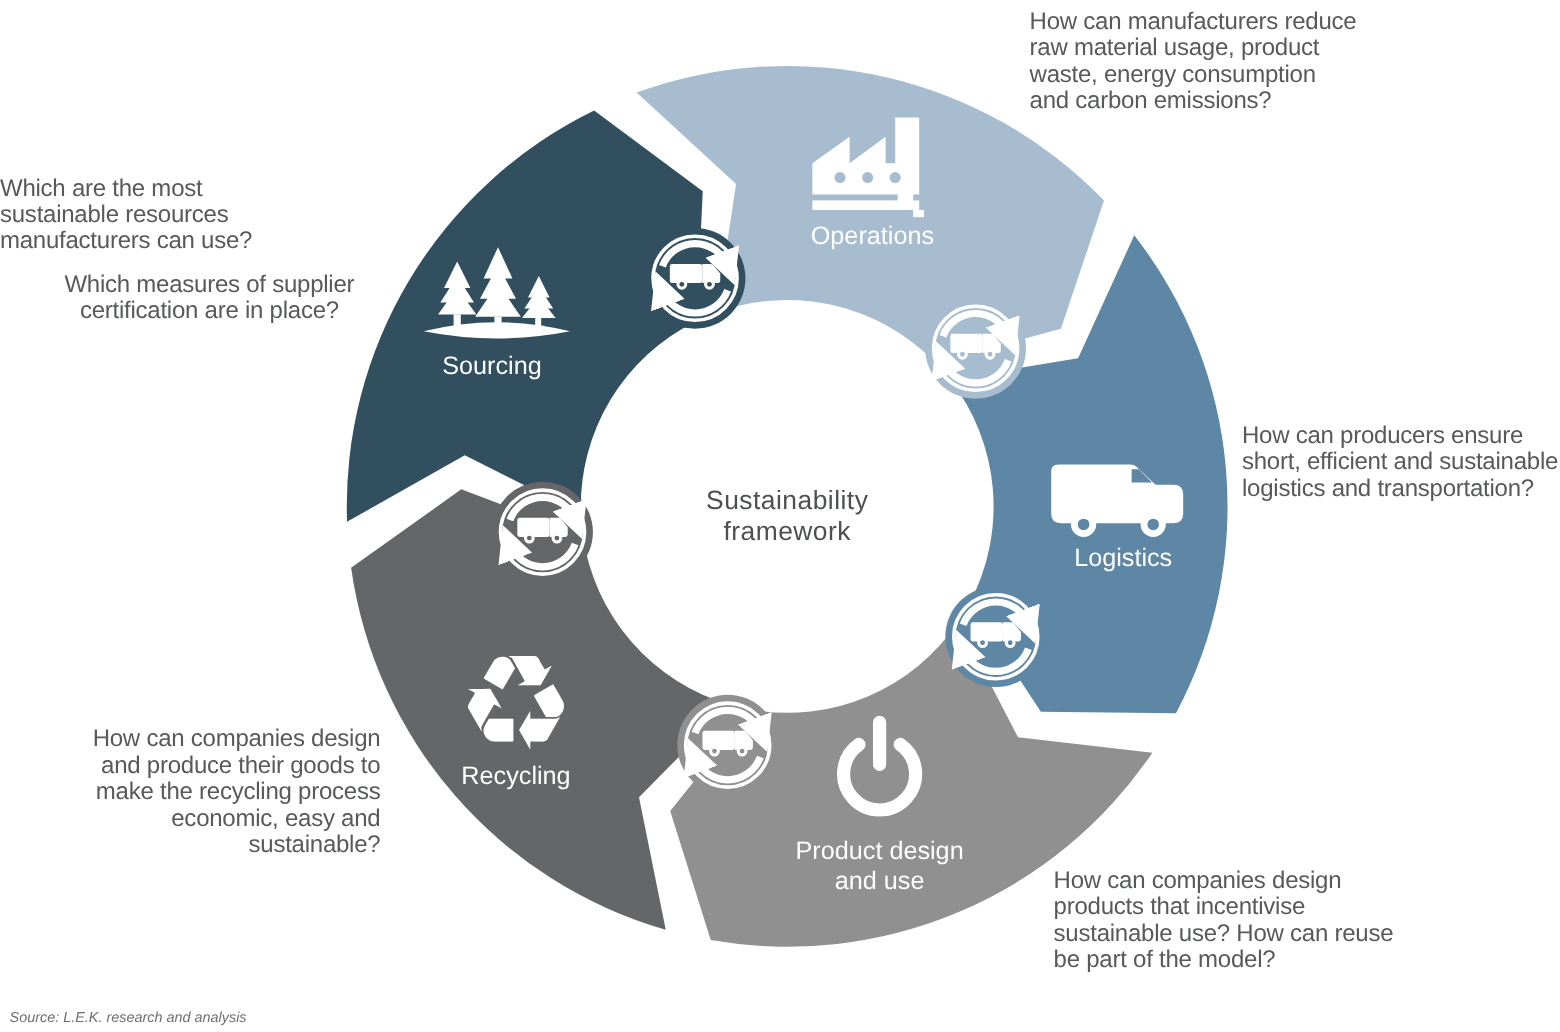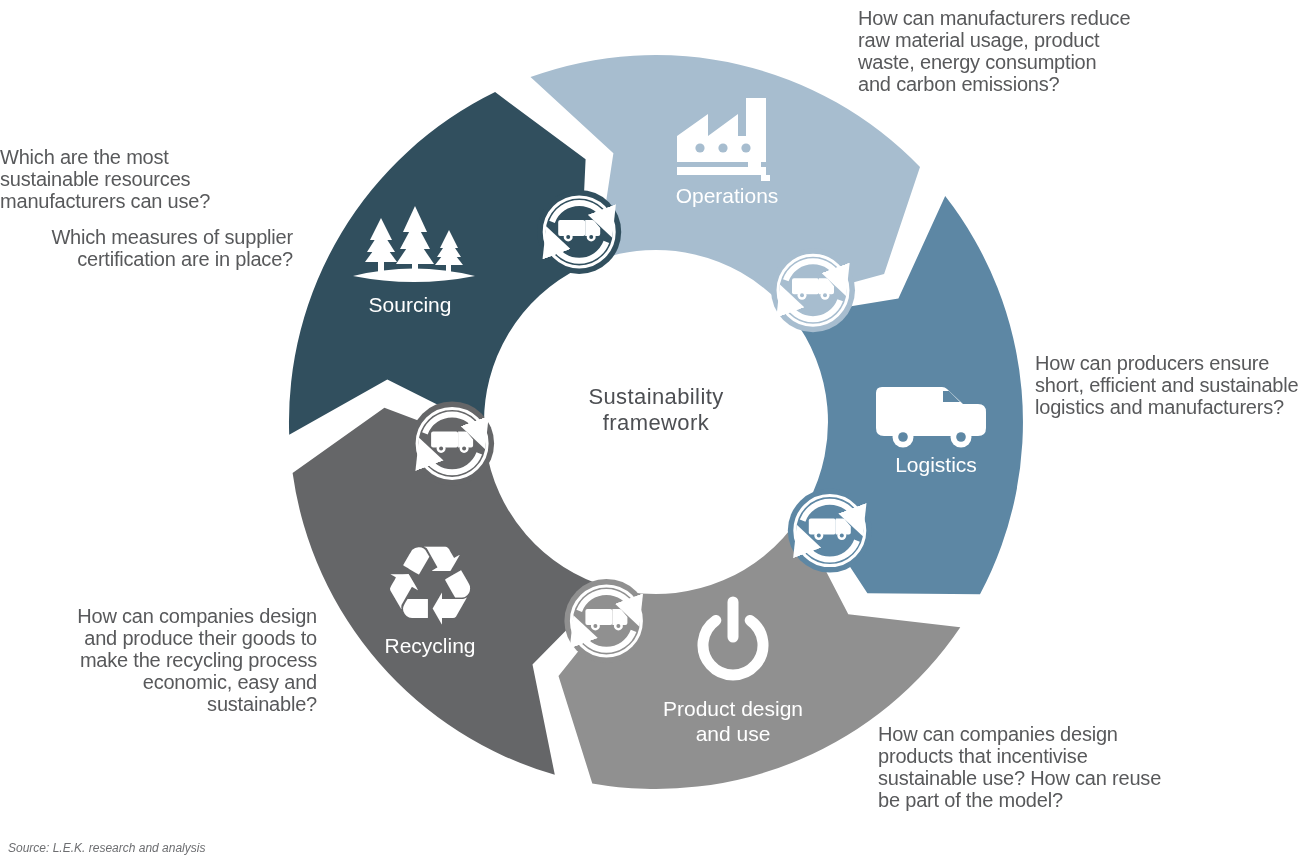--- a/index.html
+++ b/index.html
@@ -6,22 +6,22 @@
   .stage{position:relative;width:1300px;height:860px;background:#fff;overflow:hidden;
          font-family:"Liberation Sans",sans-serif;}
   svg{position:absolute;left:0;top:0;}
   .q{position:absolute;font-size:20px;line-height:22px;color:#58595b;
      white-space:pre-line;letter-spacing:-0.2px;}
   .q-operations{left:858px;top:7px;}
   .q-logistics{left:1035px;top:352px;}
   .q-product{left:878px;top:723px;}
   .q-recycling{left:0;top:605px;width:317px;text-align:right;}
   .q-sourcing-1{left:0;top:146px;width:293px;}
-  .q-sourcing-2{left:0;top:226px;width:293px;text-align:right;}
-  .center-title{position:absolute;left:506px;top:384px;width:300px;text-align:center;
+  .q-sourcing-2{left:0;top:226px;width:293px;text-align:center;padding-left:28px;}
+  .center-title{position:absolute;left:506px;top:404px;width:300px;text-align:center;
      font-size:22px;line-height:26px;letter-spacing:0.4px;color:#4d4f53;white-space:pre-line;}
   .source{position:absolute;left:8px;top:841px;font-size:12px;color:#6d6e71;font-style:italic;}
   .seg-label{font-size:21px;fill:#ffffff;}
 </style>
 </head>
 <body>
 
 <div class="stage">
 
   <svg id="cycle-svg" width="1300" height="860" viewBox="0 0 1300 860">
@@ -140,21 +140,21 @@
         <text class="seg-label" text-anchor="middle" x="410" y="312"><tspan x="410" dy="0">Sourcing</tspan></text>
       </g>
   </svg>
 
   <div class="q q-operations" style="color: rgb(88, 89, 91);">How can manufacturers reduce
 raw material usage, product
 waste, energy consumption
 and carbon emissions?</div>
   <div class="q q-logistics" style="color: rgb(88, 89, 91);">How can producers ensure
 short, efficient and sustainable
-logistics and manufacturers?</div>
+logistics and transportation?</div>
   <div class="q q-product" style="color: rgb(88, 89, 91);">How can companies design
 products that incentivise
 sustainable use? How can reuse
 be part of the model?</div>
   <div class="q q-recycling" style="color: rgb(88, 89, 91);">How can companies design
 and produce their goods to
 make the recycling process
 economic, easy and
 sustainable?</div>
   <div class="q q-sourcing-1" style="color: rgb(88, 89, 91);">Which are the most

